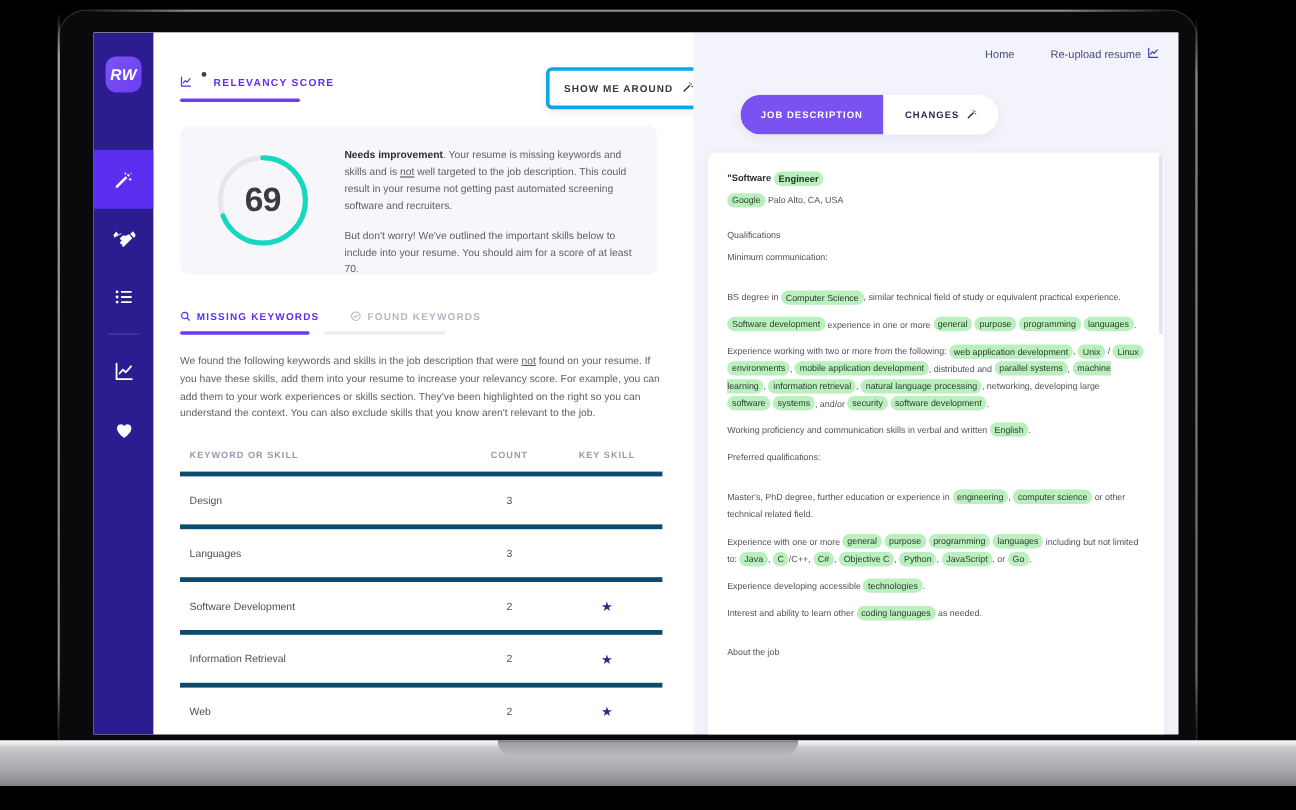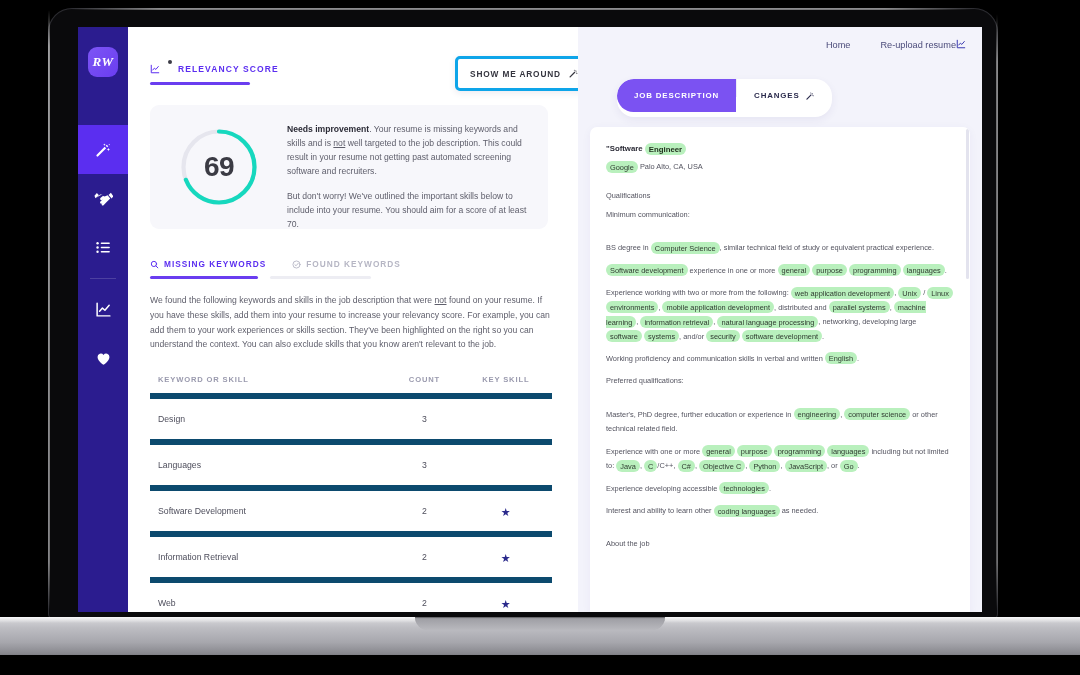--- a/index.html
+++ b/index.html
@@ -42,21 +42,21 @@
     position:absolute;left:78px;top:27px;width:904px;height:585px;
     background:#fff;overflow:hidden;
   }
   .cam{position:absolute;left:90px;top:33px;width:4px;height:4px;border-radius:50%;background:#3c3c46;z-index:6;}
 
   
   .sidebar{position:absolute;left:0;top:0;width:50px;height:585px;background:#2b1c8f;}
   .logo{position:absolute;left:10px;top:20px;width:30px;height:30px;border-radius:9px;
     background:linear-gradient(135deg,#7d55f5,#6a3df0);
     display:flex;align-items:center;justify-content:center;
-    color:#fff;font-family:Liberation Serif, serif;font-weight:bold;font-style:italic;font-size:13px;letter-spacing:.4px;}
+    color:#fff;font-family:Liberation Sans, sans-serif;font-weight:bold;font-style:italic;font-size:13px;letter-spacing:.4px;}
   .nav{position:absolute;left:0;top:98px;width:50px;}
   .nav-item{position:relative;height:49px;display:flex;align-items:center;justify-content:center;}
   .nav-item.active{background:#5b2ef0;}
   .nav-item svg{display:block;}
   .nav-sep{height:1px;margin:6px 12px;background:rgba(255,255,255,.16);}
 
   
   .left-panel{position:absolute;left:50px;top:0;width:450px;height:585px;background:#fff;overflow:hidden;}
 
   .lp-head{position:absolute;left:22px;top:33px;display:flex;align-items:center;gap:6px;}
@@ -88,32 +88,32 @@
 
   .kw-desc{position:absolute;left:22px;top:266px;width:402px;font-size:8.6px;line-height:1.72;color:#5e5e6b;}
   .kw-desc u{text-decoration:underline;}
 
   .tbl{position:absolute;left:22px;top:340px;width:402px;}
   .tbl-head{display:flex;padding:0 8px 9px 8px;margin-top:8px;}
   .tbl-head div{font-size:7.6px;font-weight:bold;letter-spacing:.85px;color:#9a9aae;}
   .c-kw{width:228px;}
   .c-ct{width:88px;text-align:center;}
   .c-ks{width:78px;text-align:center;}
-  .tbl-row{display:flex;align-items:center;height:40px;padding:0 8px;border-top:6px solid #0c4a6e;}
+  .tbl-row{display:flex;align-items:center;height:40px;padding:0 8px;border-top:4px solid #0c4a6e;}
   .tbl-row .c-kw{font-size:8.7px;color:#4e4e5c;}
   .tbl-row .c-ct{font-size:8.7px;color:#4e4e5c;}
   .star{color:#2b2a8c;font-size:11px;line-height:1;}
 
   
   .right-panel{position:absolute;left:500px;top:0;width:404px;height:585px;background:#f3f3fb;}
   .topnav{position:absolute;right:16px;top:12px;display:flex;align-items:center;gap:30px;}
   .topnav a{font-size:9.2px;color:#4b4b7a;text-decoration:none;cursor:pointer;}
-  .topnav .ru{display:flex;align-items:center;}
-
-  .seg{position:absolute;left:39px;top:52px;height:38px;background:#fff;border-radius:17px;display:flex;align-items:flex-start;
+  .topnav .ru{display:flex;align-items:center;gap:5px;}
+
+  .seg{position:absolute;left:39px;top:52px;height:33px;background:#fff;border-radius:17px;display:flex;align-items:flex-end;
     box-shadow:0 3px 9px rgba(60,40,130,.07);overflow:hidden;}
   .seg-item{height:33px;display:flex;align-items:center;justify-content:center;gap:5px;padding:0 17px;cursor:pointer;}
   .seg-item .t{font-size:7.9px;font-weight:bold;letter-spacing:.85px;color:#2b2b4d;}
   .seg-item.active{background:#7b52f2;border-radius:17px 0 0 17px;}
   .seg-item.active .t{color:#fff;}
   .seg-div{width:1px;height:18px;background:#eeeef5;}
 
   .doc{position:absolute;left:12px;top:100px;width:380px;height:485px;background:#fff;
     border-radius:7px 7px 0 0;box-shadow:0 2px 10px rgba(60,40,130,.05);overflow:hidden;}
   .doc-inner{padding:17px 16px 0 16px;}

